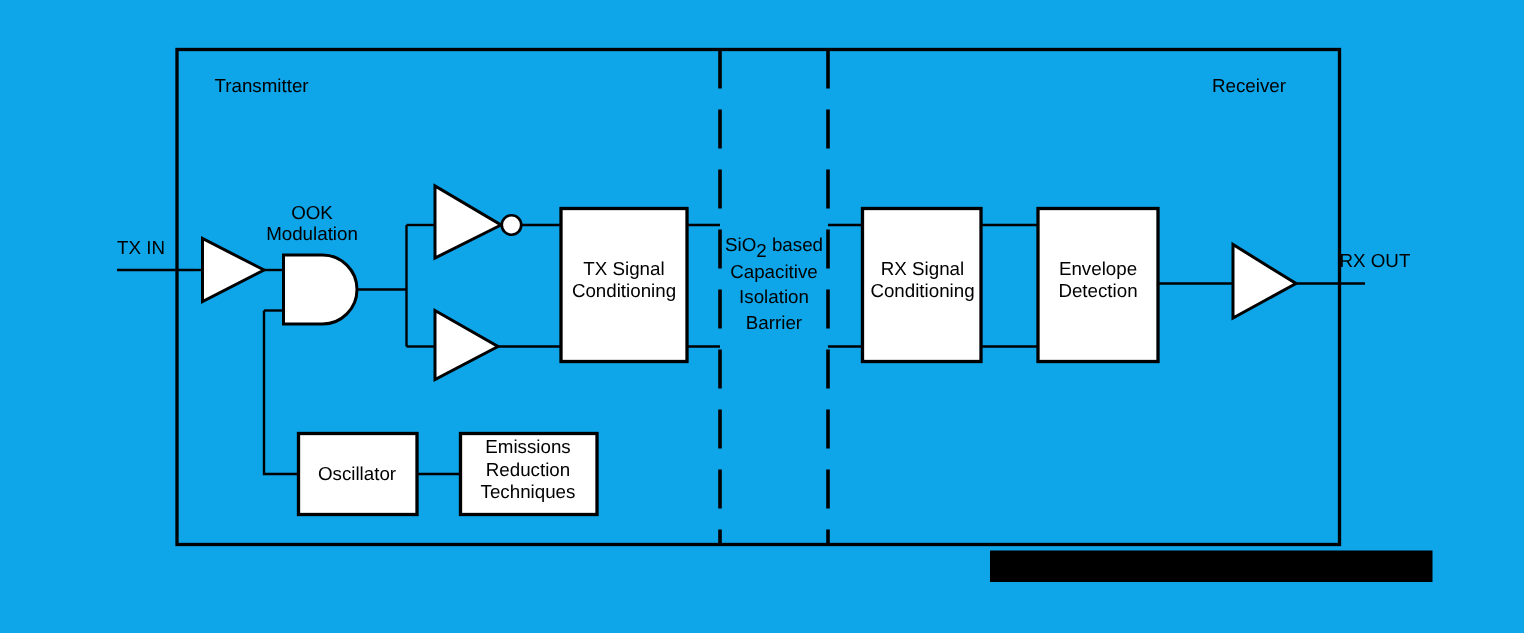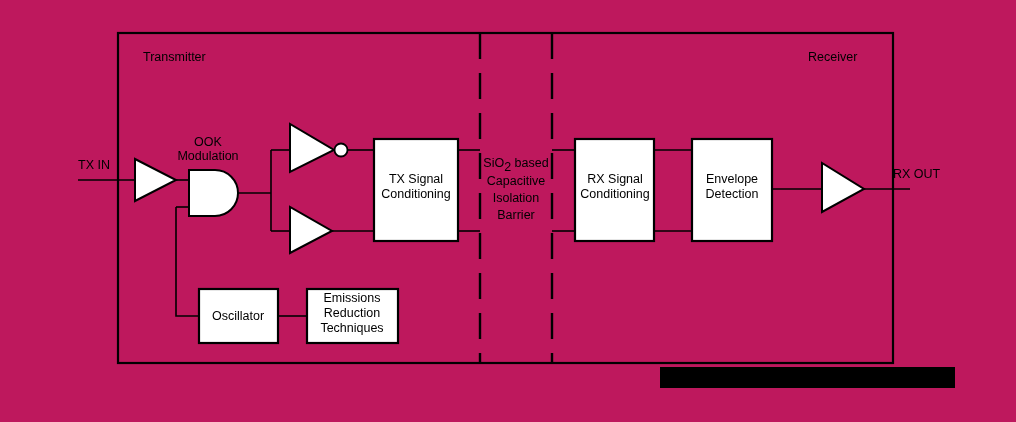--- a/index.html
+++ b/index.html
@@ -10,21 +10,21 @@
   body {
     width: 1016px;
     height: 422px;
     overflow: hidden;
     font-family: "Liberation Sans", sans-serif;
   }
   #diagram-root {
     position: relative;
     width: 1016px;
     height: 422px;
-    background: #be185d;
+    background: #0ea5e9;
   }
   svg#block-diagram {
     display: block;
     width: 1016px;
     height: 422px;
   }
   .wire {
     stroke: #000000;
     stroke-width: 1.6;
     fill: none;

